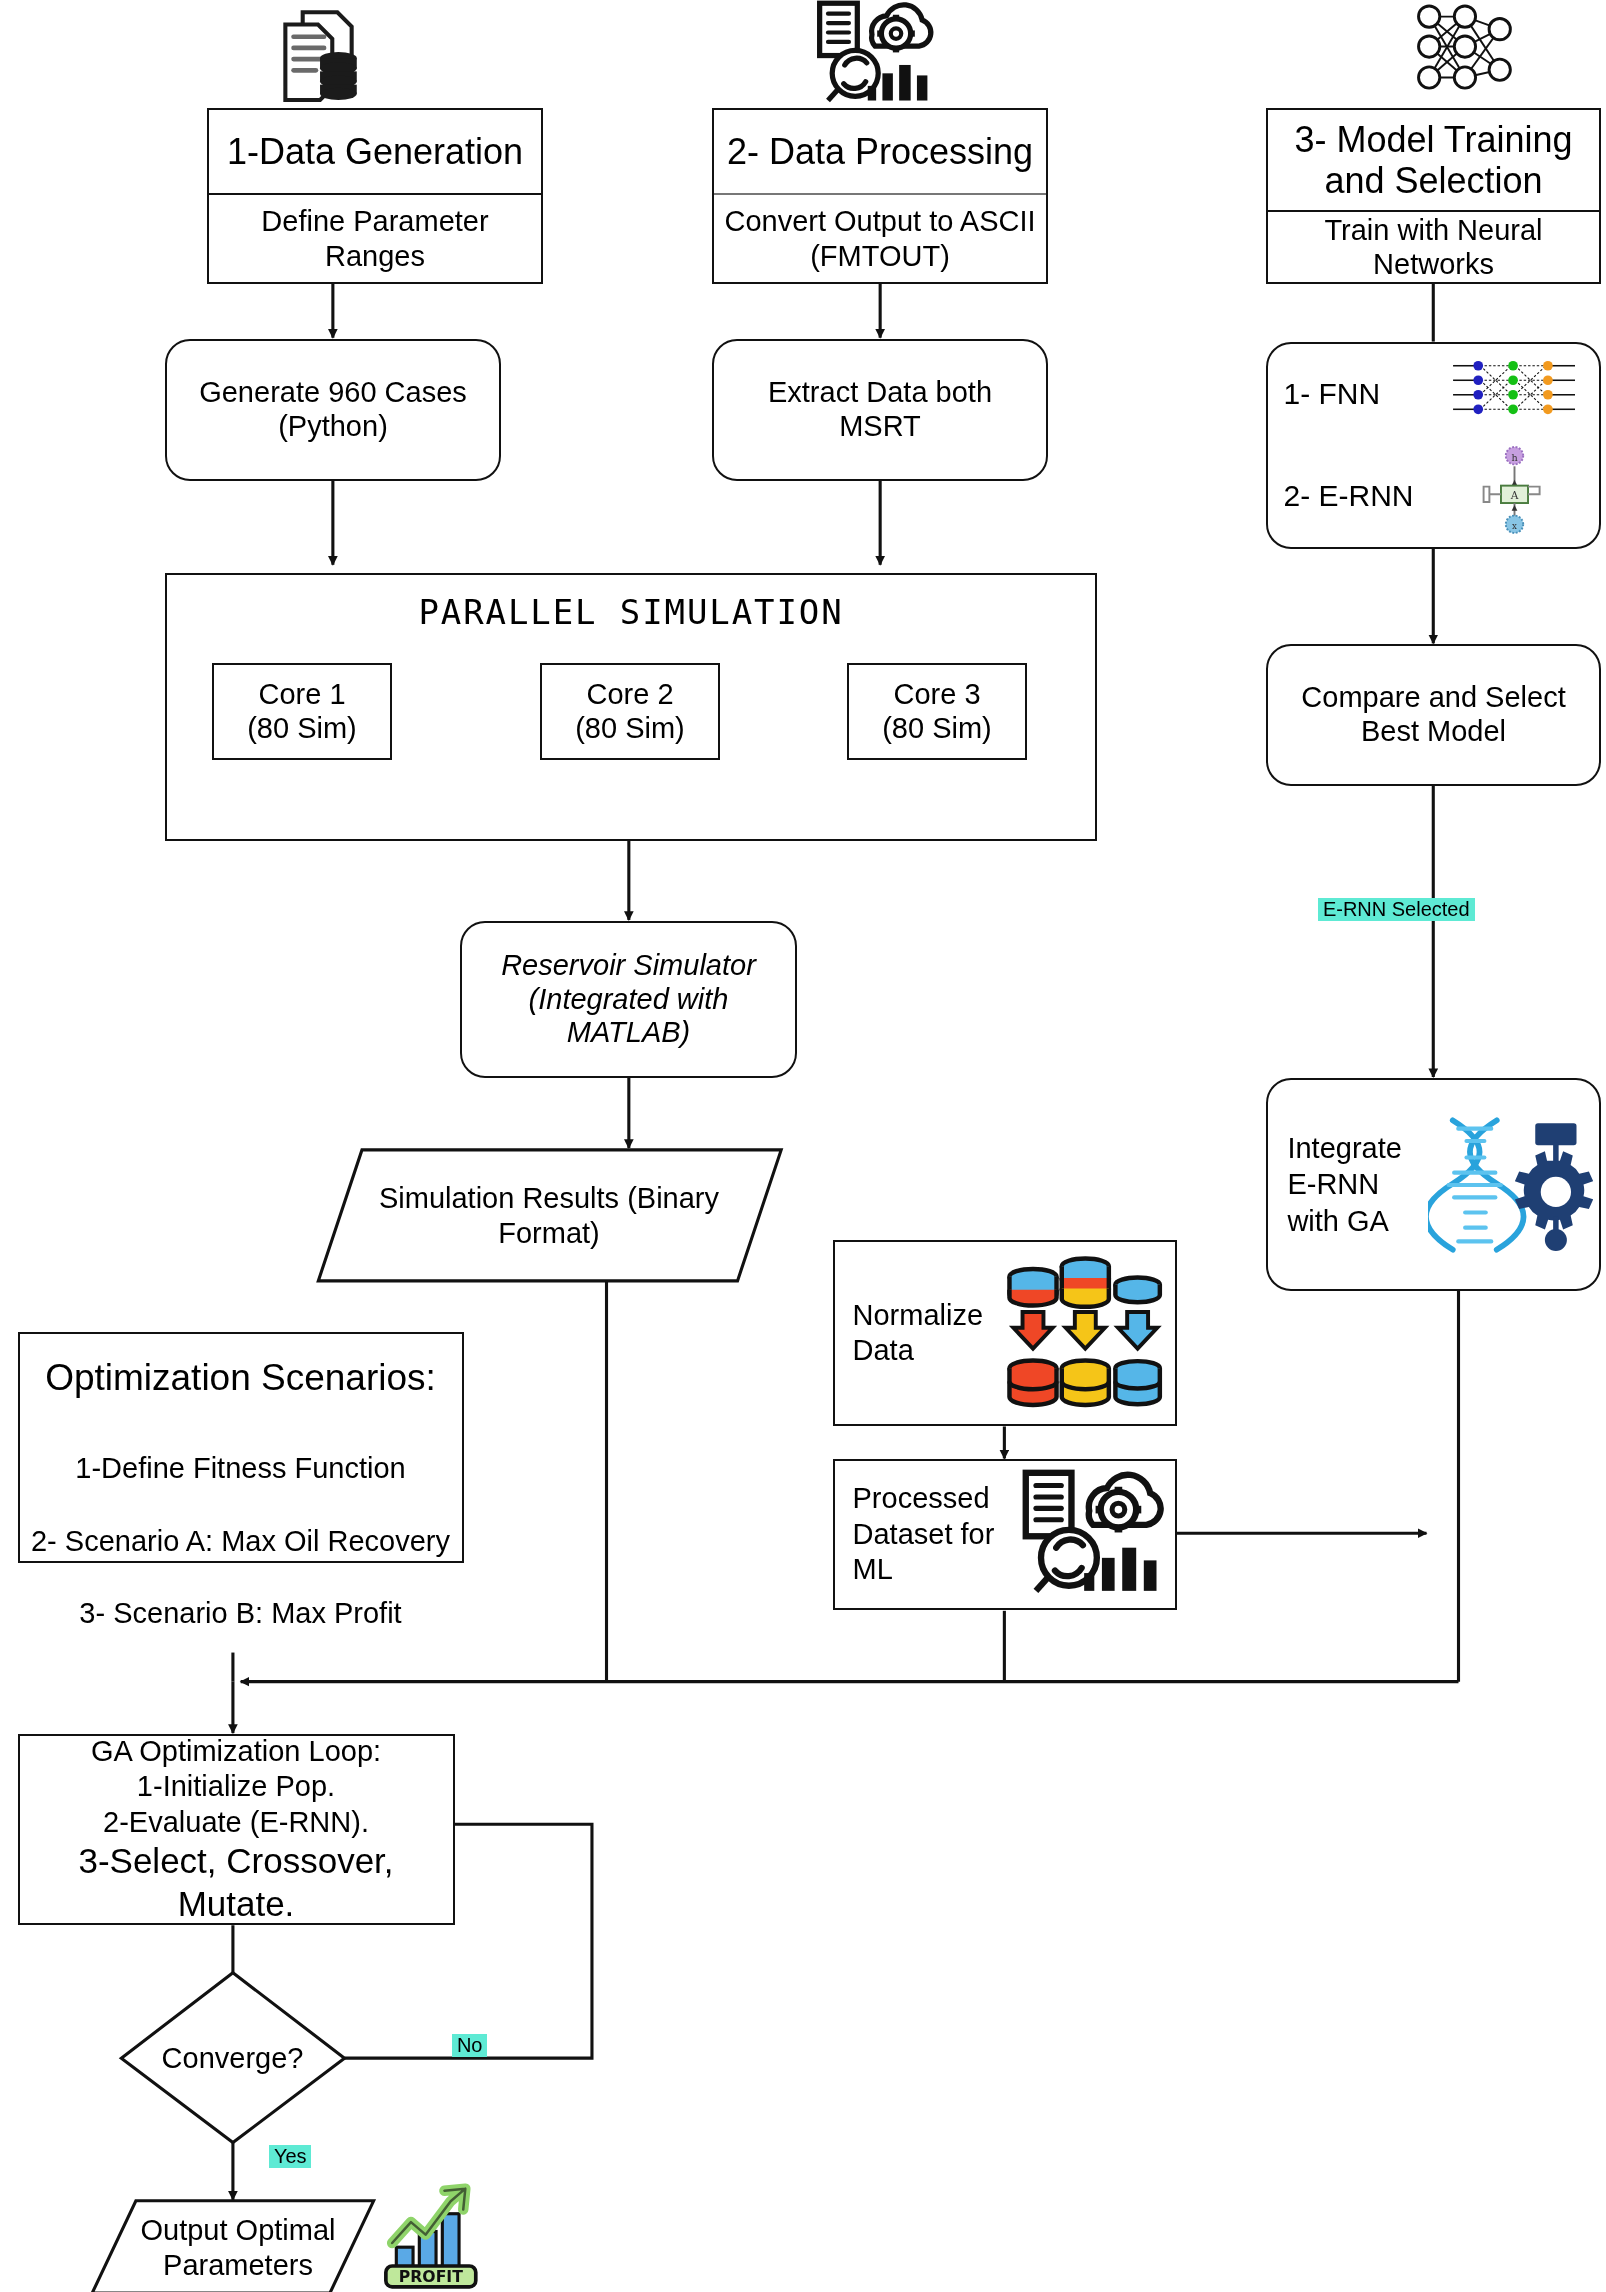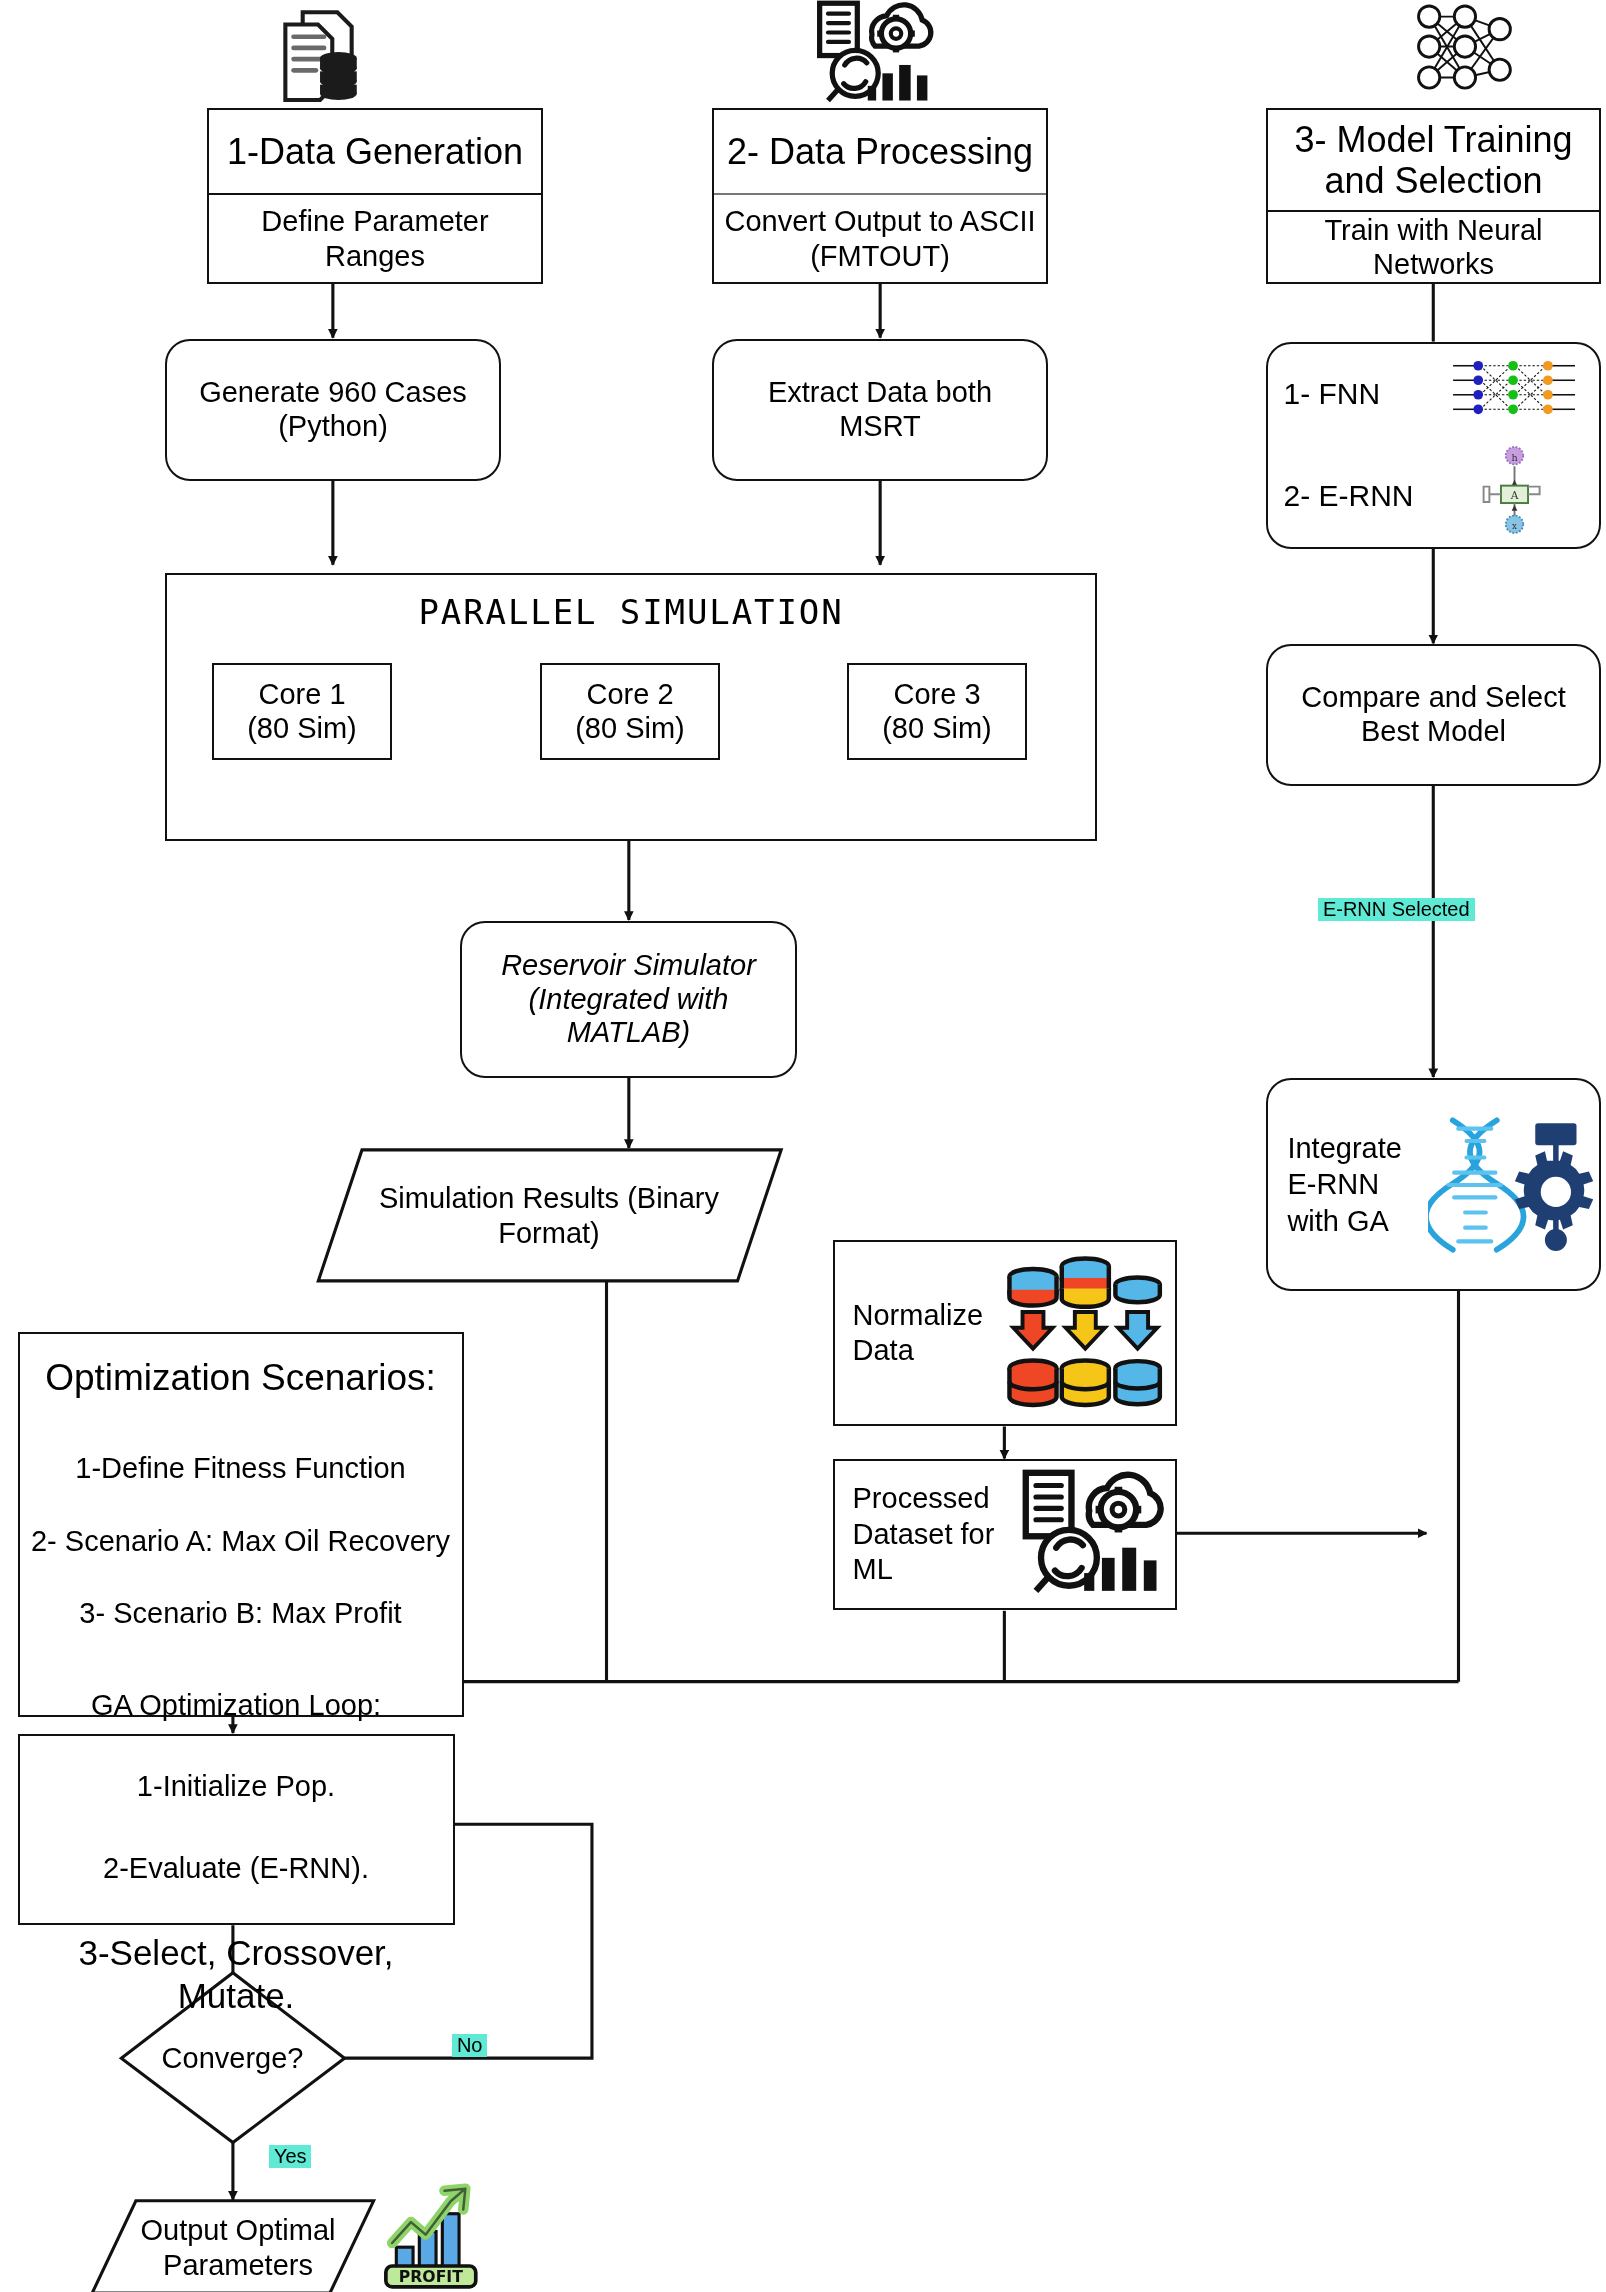--- a/index.html
+++ b/index.html
@@ -83,21 +83,21 @@
     position: absolute;
     pointer-events: none;
   }
   .opt-box {
     align-items: center;
     justify-content: flex-start;
     padding-top: 23px;
   }
   .opt-title { font-size: 37px; margin-bottom: 33px; }
   .opt-line { font-size: 29px; margin: 19.4px 0; }
-  .ga-line { font-size: 29px; line-height: 1.22; margin-top: 46px; }
+  .ga-line { font-size: 29px; line-height: 1.22; }
   .ga-line.big { font-size: 35px; }
   .parallel-title {
     position: absolute;
     top: 17.5px;
     left: 0;
     width: 100%;
     text-align: center;
     font-size: 34px;
     letter-spacing: 1.9px;
     font-family: "DejaVu Sans Mono", monospace;
@@ -375,21 +375,21 @@
       </g>
       <g fill="#111">
         <rect x="60" y="82" width="8" height="14"></rect>
         <rect x="74" y="70" width="10" height="26"></rect>
         <rect x="90" y="62" width="11" height="34"></rect>
         <rect x="107" y="72" width="10" height="24"></rect>
       </g>
     </svg>
   </div>
 
-  <div class="node opt-box" style="left:17.5px; top:1332px; width:446px; height:385px;">
+  <div class="node opt-box" style="left:17.5px; top:1332px; width:446px; height:231px;">
     <div class="opt-title">Optimization Scenarios:</div>
     <div class="opt-line">1-Define Fitness Function</div>
     <div class="opt-line">2- Scenario A: Max Oil Recovery</div>
     <div class="opt-line">3- Scenario B: Max Profit</div>
   </div>
 
   <div class="node" style="left:17.5px; top:1734px; width:437px; height:191px;">
     <div class="ga-line">GA Optimization Loop:</div>
     <div class="ga-line">1-Initialize Pop.</div>
     <div class="ga-line">2-Evaluate (E-RNN).</div>

